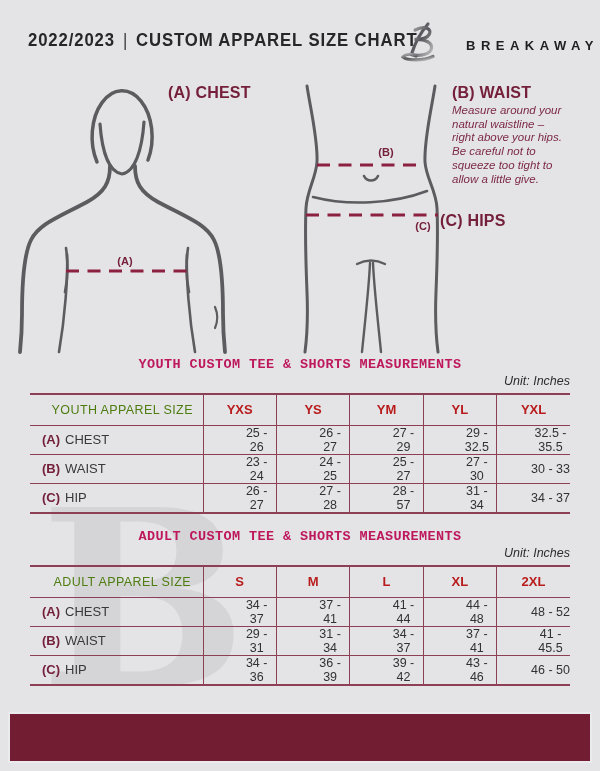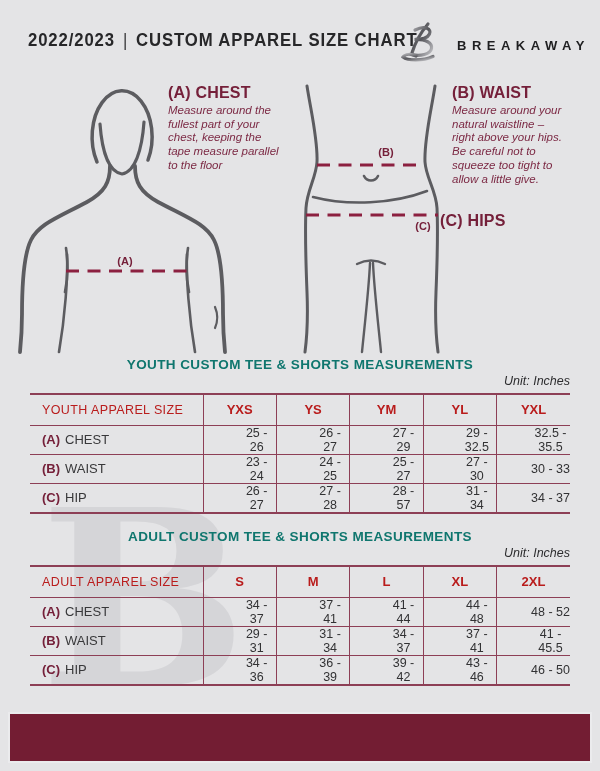--- a/index.html
+++ b/index.html
@@ -25,52 +25,52 @@
     font-family:"DejaVu Serif",serif;font-weight:bold;
     font-size:245px;line-height:1;color:var(--wm);
   }
   
   .hdr-title{
     position:absolute;left:28px;top:29px;z-index:2;
     font-size:19px;font-weight:bold;letter-spacing:1px;color:#272729;
     transform:scaleX(.88);transform-origin:left center;white-space:nowrap;
   }
   .hdr-title .divider{margin:0 9px;font-weight:normal;color:#3a3a3c;}
-  .brand{position:absolute;left:401px;top:21px;z-index:2;display:flex;align-items:center;gap:18px;}
+  .brand{position:absolute;left:401px;top:21px;z-index:2;display:flex;align-items:center;gap:27px;}
   .brand-name{font-size:13px;font-weight:bold;letter-spacing:5.5px;color:#1f1f21;padding-top:6px;}
   
   .fig{position:absolute;z-index:1;}
   .g-head{
     position:absolute;z-index:1;font-size:16px;font-weight:bold;
     letter-spacing:.2px;color:var(--maroon);
   }
   .g-body{
     position:absolute;z-index:1;font-size:11.5px;line-height:13.7px;
     font-style:italic;color:var(--maroon-body);white-space:pre-line;
   }
   .marker{
     position:absolute;z-index:1;width:30px;text-align:center;
     font-size:11px;font-weight:bold;color:var(--maroon);
   }
   
   .sec{position:absolute;left:30px;width:540px;z-index:1;}
   .sec-youth{top:356px;}
   .sec-adult{top:528px;}
-  .sec-title{font-size:13.5px;font-weight:bold;letter-spacing:.4px;text-align:center;line-height:17px;color:#0f766e;}
+  .sec-title{font-size:13.5px;font-weight:bold;letter-spacing:.4px;text-align:center;line-height:17px;color:#be185d;font-family:Liberation Mono, monospace;}
   .sec-unit{font-size:12.5px;font-style:italic;text-align:right;line-height:16px;color:#2d2d2f;}
   .size-table{
     width:100%;border-collapse:collapse;table-layout:fixed;margin-top:4px;
     border-top:2.5px solid var(--tbl);border-bottom:2px solid var(--tbl);
     background:transparent;
   }
   .size-table col.lab{width:173px;}
   .size-table th{height:31px;font-size:13px;font-weight:bold;color:#b91c1c;text-align:center;}
   .size-table th.lab{
-    text-align:left;padding-left:12px;font-weight:normal;
-    font-size:12.5px;letter-spacing:.4px;color:#b91c1c;
+    text-align:center;padding-left:12px;font-weight:normal;
+    font-size:12.5px;letter-spacing:.4px;color:#4d7c0f;
   }
   .size-table td{height:27px;font-size:12.5px;color:#323234;text-align:center;border-top:1.5px solid var(--tbl);padding-left:34px;}
   .size-table td.lab{text-align:left;padding-left:12px;font-size:13px;color:#38383a;}
   .size-table th + th,.size-table td + td{border-left:1.5px solid var(--tbl);}
   .pfx{font-weight:bold;color:var(--maroon);margin-right:5px;}
   
   .footer-bar{
     position:absolute;left:8px;top:712px;width:584px;height:51px;z-index:1;
     background:var(--footer);border:2px solid #ebebed;
   }
@@ -129,25 +129,20 @@
       <path stroke-width="2.4" d="M 77 181 C 76 205, 72 240, 69 270"></path>
       <path stroke-width="2.4" d="M 80 181 C 81 205, 85 240, 88 270"></path>
     </g>
     <line x1="24" y1="83" x2="131" y2="83" stroke="var(--maroon-line)" stroke-width="2.8" stroke-dasharray="13 8.5"></line>
     <line x1="13" y1="133" x2="145" y2="133" stroke="var(--maroon-line)" stroke-width="2.8" stroke-dasharray="13 8.5"></line>
   </svg>
   <div class="marker" style="left:371px;top:146px">(B)</div>
   <div class="marker" style="left:408px;top:220px">(C)</div>
 
   <div class="g-head" style="left:168px;top:84px">(A) CHEST</div>
-  <div class="g-body" style="left:168px;top:104px;width:126px">Measure around the
-fullest part of your
-chest, keeping the
-tape measure parallel
-to the floor</div>
 
   <div class="g-head" style="left:452px;top:84px">(B) WAIST</div>
   <div class="g-body" style="left:452px;top:104px;width:134px">Measure around your
 natural waistline –
 right above your hips.
 Be careful not to
 squeeze too tight to
 allow a little give.</div>
 
   <div class="g-head" style="left:440px;top:212px">(C) HIPS</div>

